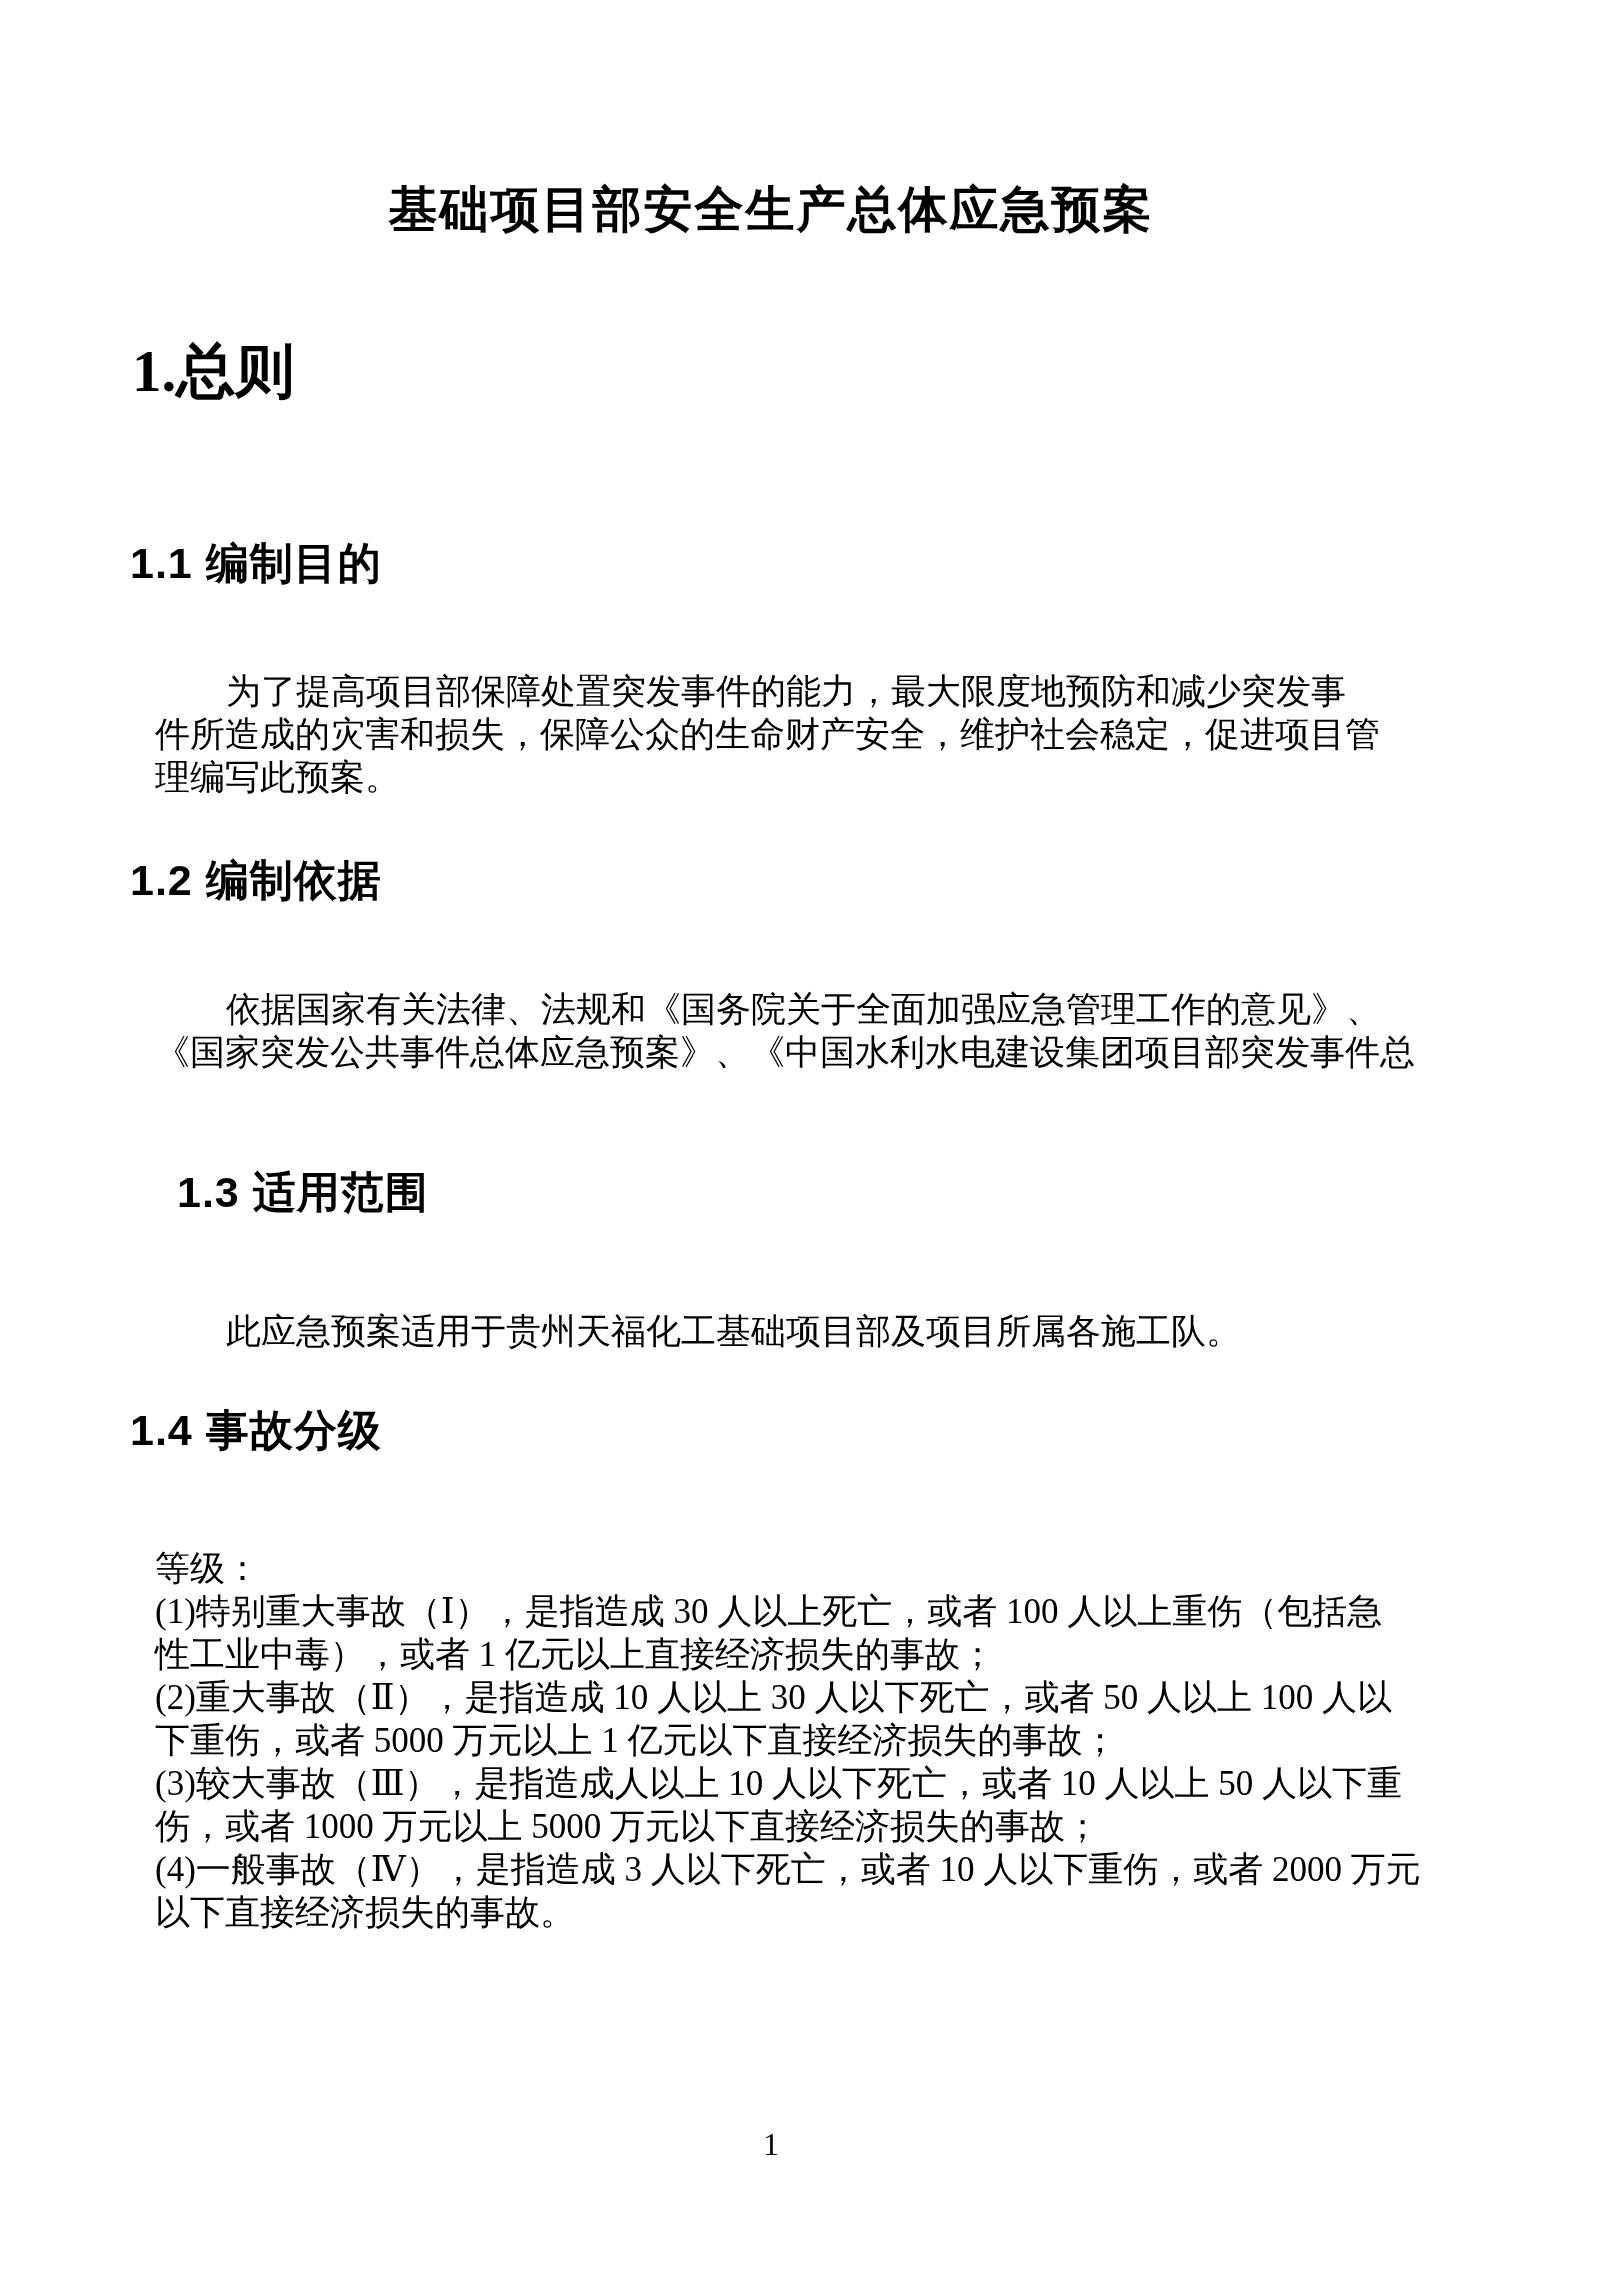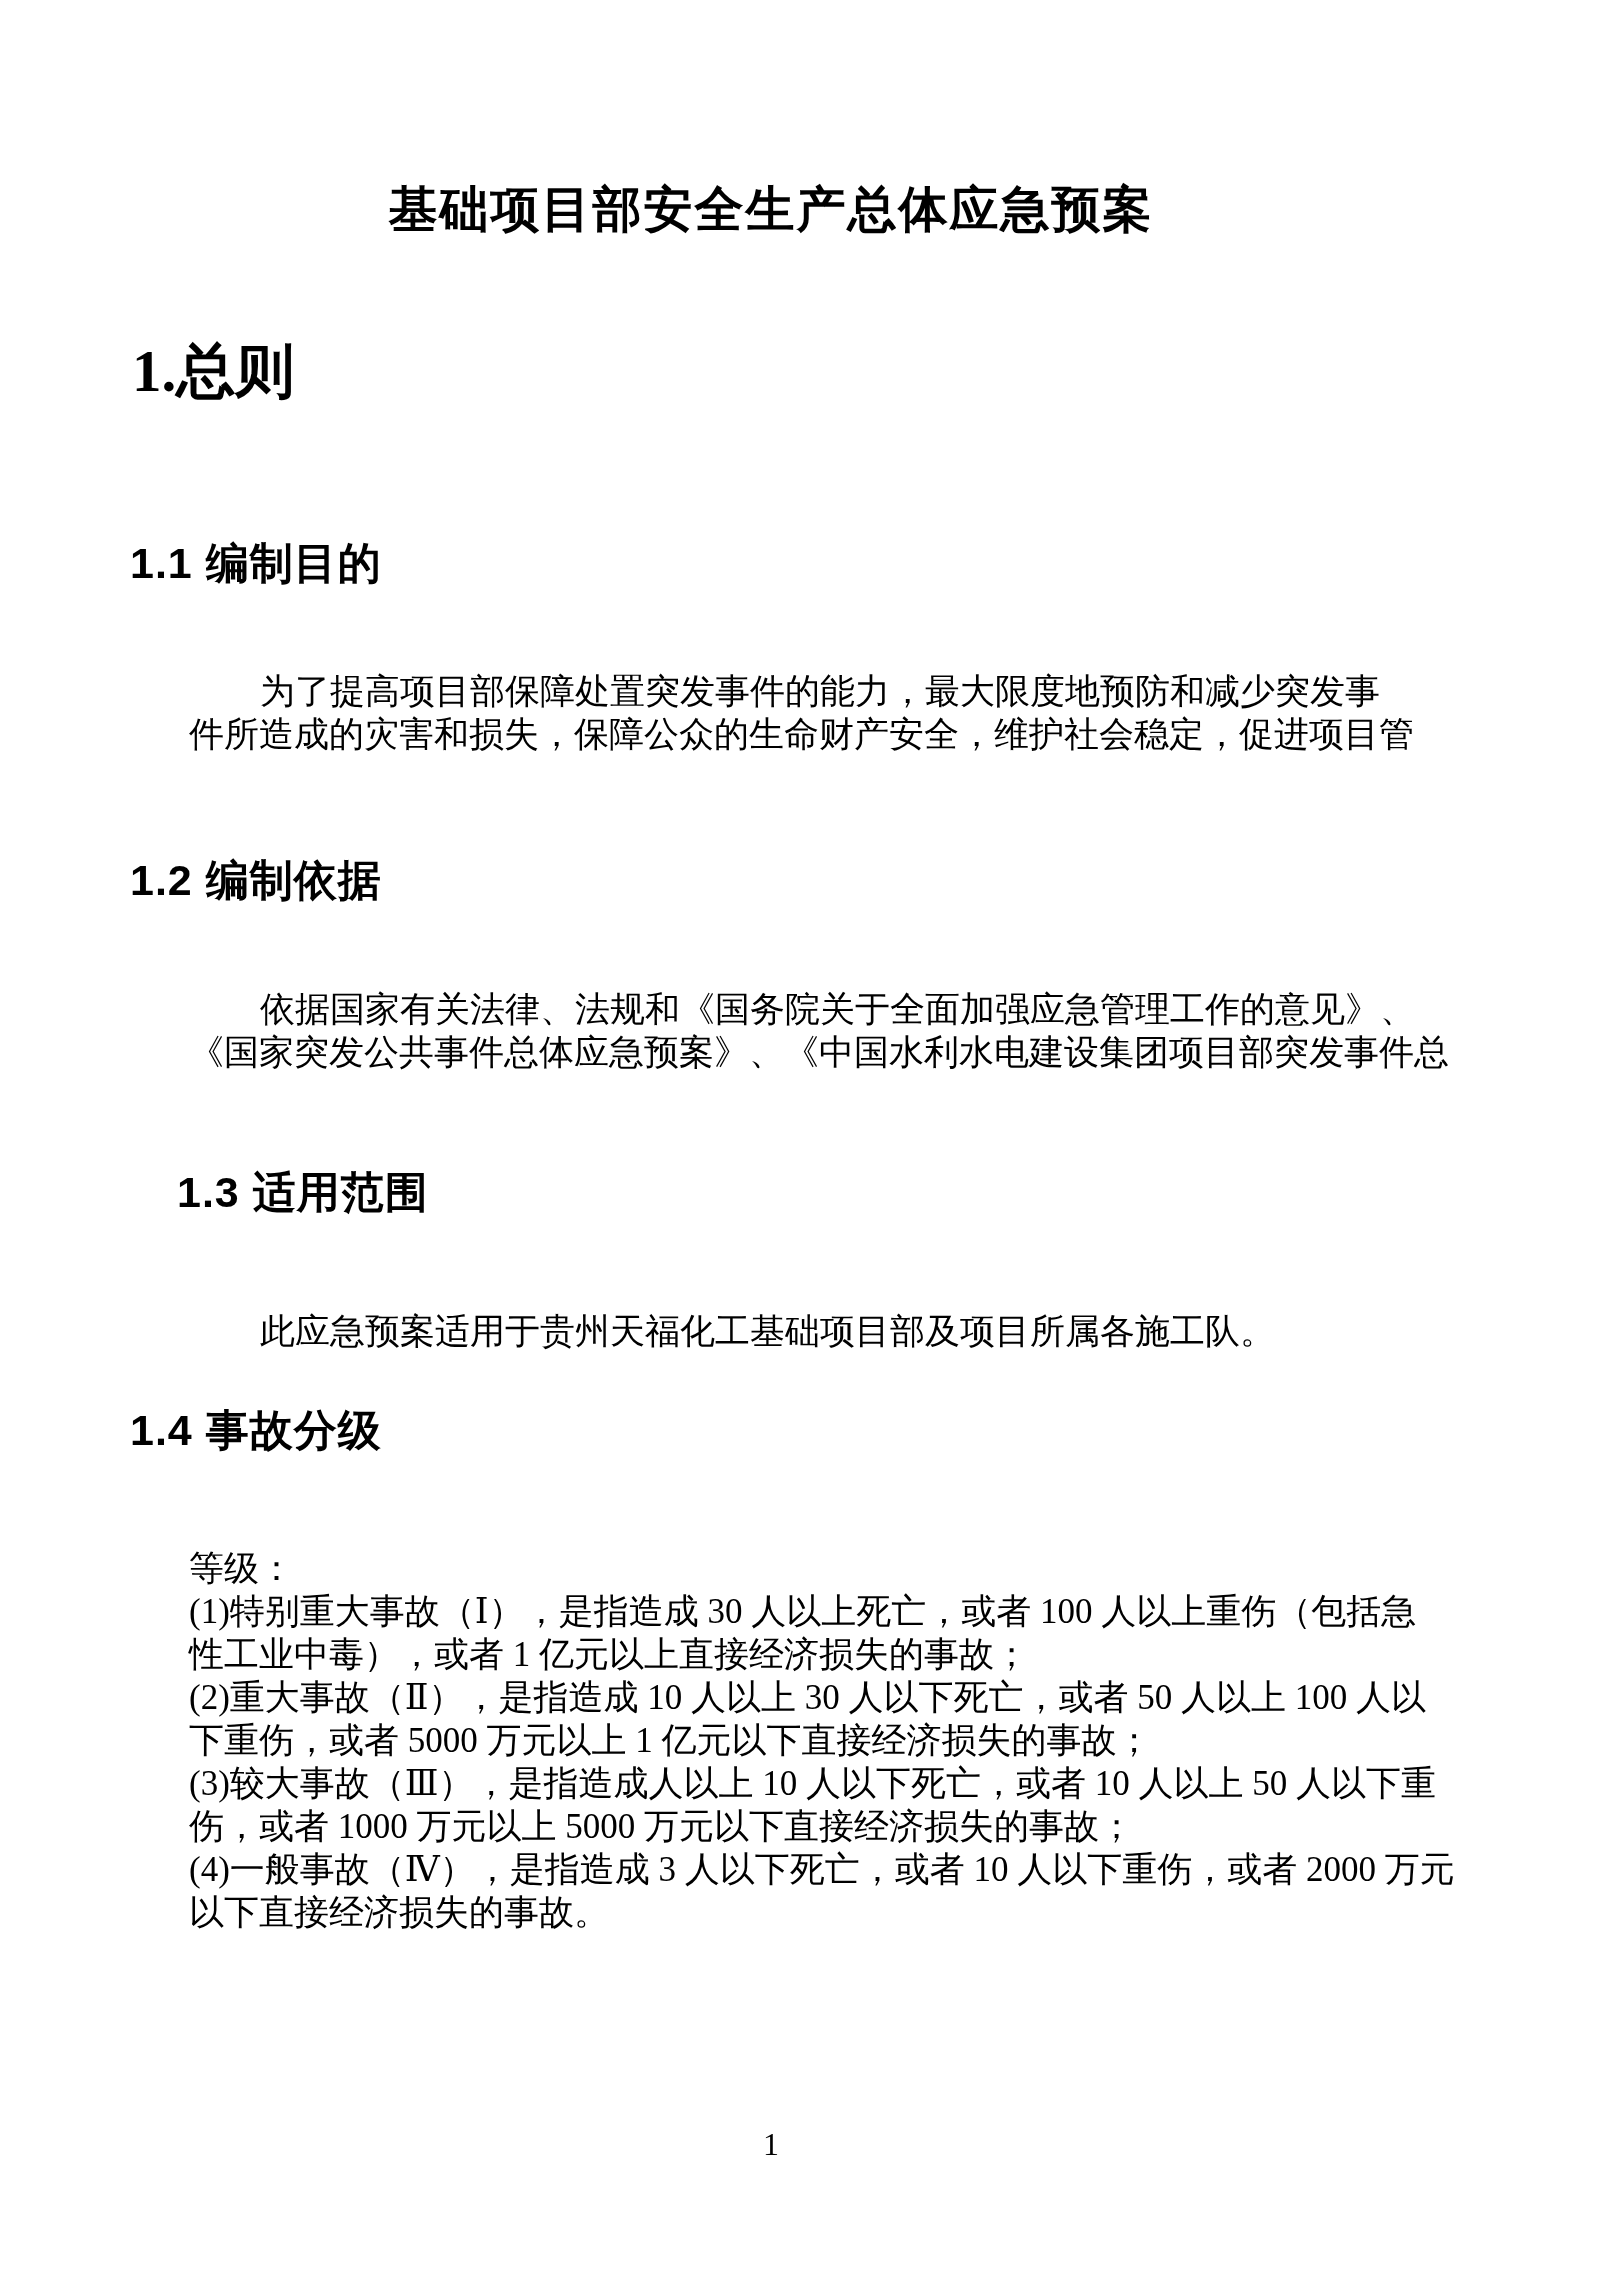--- a/index.html
+++ b/index.html
@@ -54,21 +54,20 @@
     #heading-1-2 { top: 857px; }
     #heading-1-3 { top: 1169px; margin-left: 47px; }
     #heading-1-4 { top: 1407px; }
     .para {
       position: absolute;
       left: 155px;
       width: 1318px;
       font-family: "Liberation Serif", "DejaVu Serif", serif;
       font-size: 35px;
       line-height: 43px;
-      margin-left: 34px;
     }
     #para-1-1 { top: 670px; }
     #para-1-2 { top: 988px; }
     #para-1-3 { top: 1310px; }
     #para-1-4 { top: 1547px; }
     .line {
       height: 43px;
       white-space: nowrap;
     }
     .line.indent {
@@ -92,20 +91,21 @@
 
   <div class="doc-title">基础项目部安全生产总体应急预案</div>
 
   <div class="chapter-heading">1.总则</div>
 
   <div class="section-heading" id="heading-1-1">1.1 编制目的</div>
 
   <div class="para" id="para-1-1">
     <div class="line indent">为了提高项目部保障处置突发事件的能力，最大限度地预防和减少突发事</div>
     <div class="line">件所造成的灾害和损失，保障公众的生命财产安全，维护社会稳定，促进项目管</div>
+    <div class="line">理编写此预案。</div>
   </div>
 
   <div class="section-heading" id="heading-1-2">1.2 编制依据</div>
 
   <div class="para" id="para-1-2">
     <div class="line indent">依据国家有关法律、法规和《国务院关于全面加强应急管理工作的意见》、</div>
     <div class="line">《国家突发公共事件总体应急预案》、《中国水利水电建设集团项目部突发事件总</div>
   </div>
 
   <div class="section-heading" id="heading-1-3">1.3 适用范围</div>

